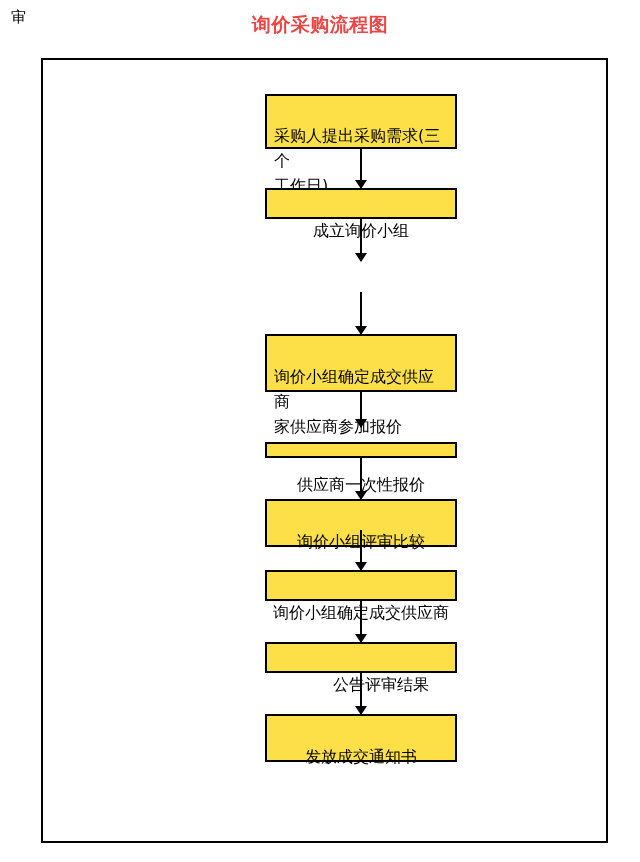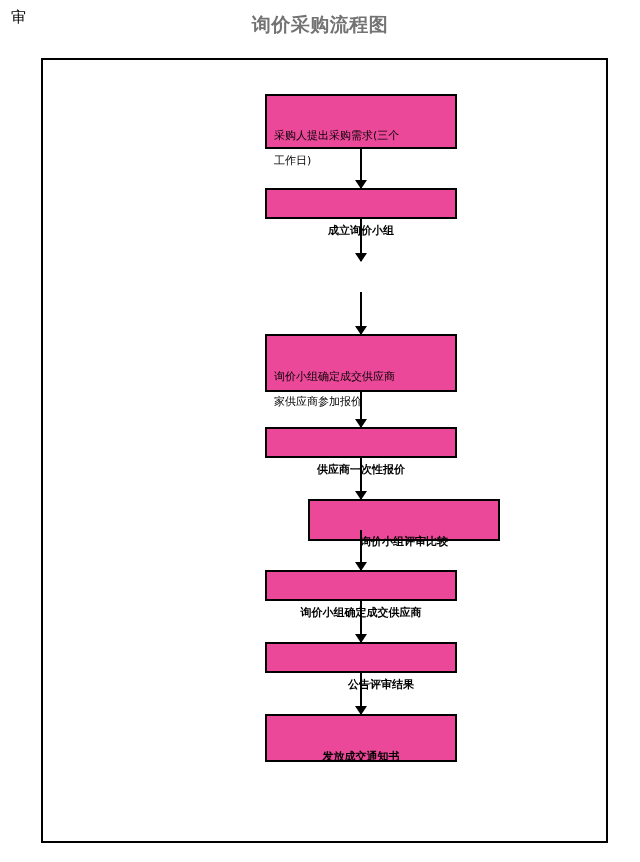--- a/index.html
+++ b/index.html
@@ -34,21 +34,21 @@
   
   #page-title {
     position: absolute;
     left: 0;
     top: 12px;
     width: 640px;
     text-align: center;
     font-size: 19px;
     line-height: 24px;
     font-weight: bold;
-    color: #737373;
+    color: #ef4444;
     letter-spacing: 0.5px;
     white-space: nowrap;
   }
 
   
   #flow-frame {
     position: absolute;
     left: 41px;
     top: 58px;
     width: 567px;
@@ -58,34 +58,33 @@
     background: #ffffff;
   }
 
   
   .node {
     position: absolute;
     left: 222px;
     width: 192px;
     box-sizing: border-box;
     border: 2px solid #000000;
-    background: #ec4899;
+    background: #fde047;
     color: #000000;
-    font-size: 11px;
+    font-size: 16px;
     line-height: 25px;
     white-space: pre-line;
   }
   .node-text {
     display: block;
     padding: 0 7px;
   }
   .node.centered .node-text {
     text-align: center;
     padding: 0 4px;
-    font-weight: bold;
   }
   .node.multiline .node-text {
     text-align: left;
   }
 
   
   .arrow {
     position: absolute;
     left: 317px;
     width: 2px;
@@ -133,28 +132,28 @@
     </div>
 
     <div class="node multiline" style="top:274px; height:58px; padding-top:3px;">
       <span class="node-text">询价小组确定成交供应商
 家供应商参加报价</span>
     </div>
     <div class="arrow" style="top:332px; height:35px;">
       <span class="arrow-head"></span>
     </div>
 
-    <div class="node centered" style="top:367px; height:31px; line-height:27px;">
+    <div class="node centered" style="top:382px; height:16px; line-height:27px;">
       <span class="node-text">供应商一次性报价</span>
     </div>
     <div class="arrow" style="top:398px; height:41px;">
       <span class="arrow-head"></span>
     </div>
 
-    <div class="node centered" style="top:439px; height:42px; line-height:27px;margin-left:43px;">
+    <div class="node centered" style="top:439px; height:48px; line-height:27px;">
       <span class="node-text">询价小组评审比较</span>
     </div>
     <div class="arrow" style="top:470px; height:40px;">
       <span class="arrow-head"></span>
     </div>
 
     <div class="node centered" style="top:510px; height:31px; line-height:27px;">
       <span class="node-text">询价小组确定成交供应商</span>
     </div>
     <div class="arrow" style="top:541px; height:41px;">

